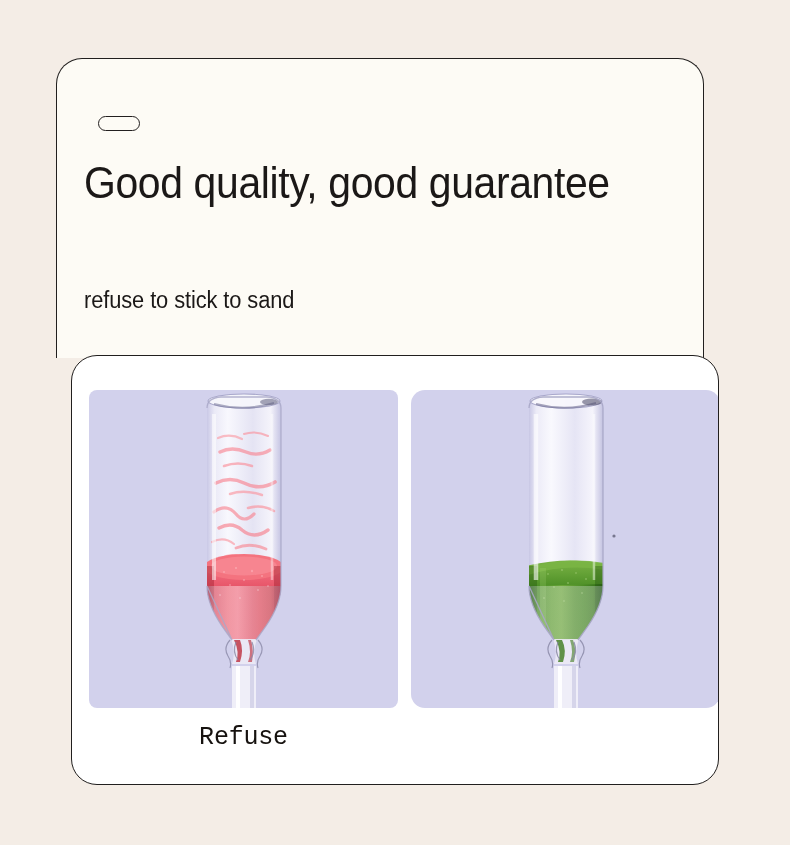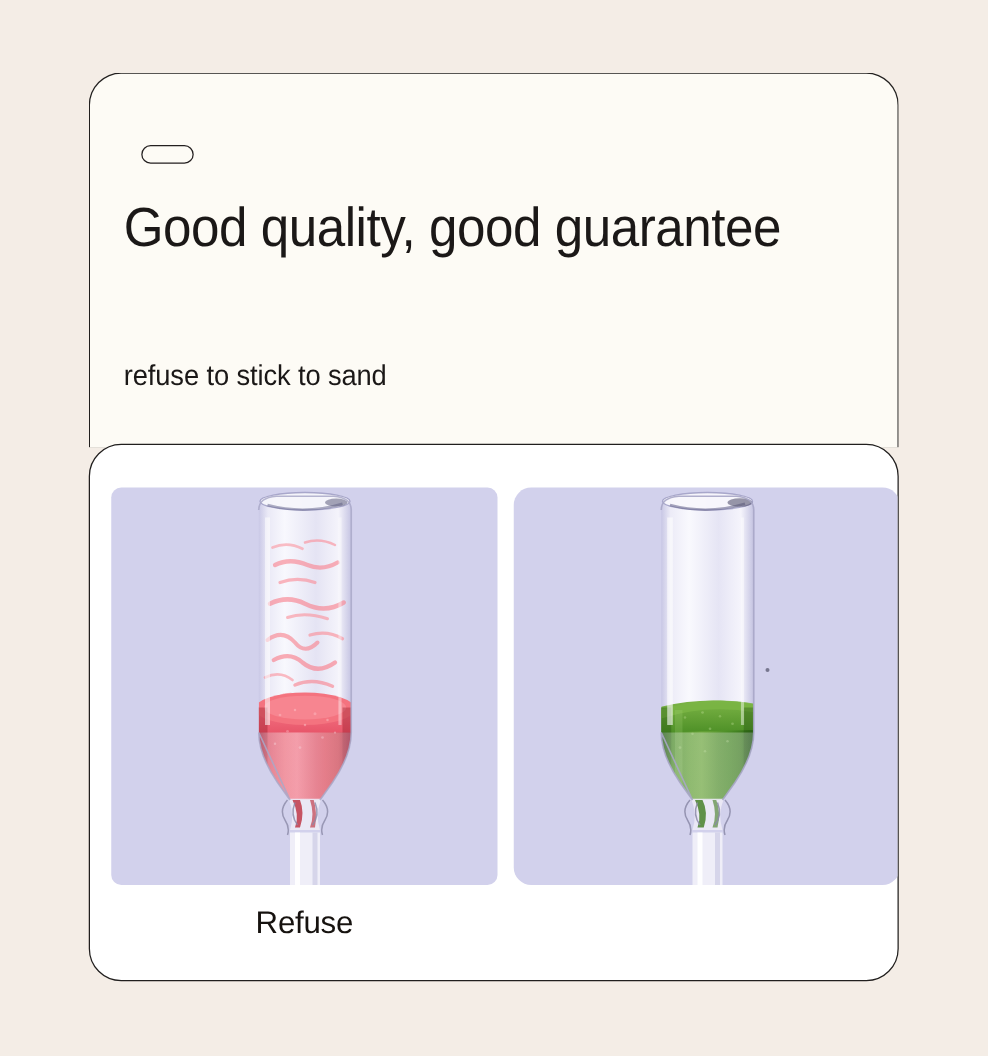--- a/index.html
+++ b/index.html
@@ -7,21 +7,21 @@
     width:790px; height:845px;
     background:#f4ede6;
     font-family:"Liberation Sans", sans-serif;
     overflow:hidden;
   }
   #root { position:relative; width:790px; height:845px; }
 
   
   .header-card {
     position:absolute;
-    left:71px; top:58px; width:648px; height:300px;
+    left:56px; top:58px; width:648px; height:300px;
     background:#fdfbf5;
     border:1.4px solid #211f1e;
     border-radius:26px 26px 0 0;
     border-bottom:none;
     overflow:hidden;
   }
   .notch-pill {
     position:absolute; left:41px; top:57px;
     width:42px; height:15px;
     border:1.3px solid #231f1f;
@@ -92,20 +92,21 @@
     display:flex;
     gap:13px;
   }
   .label-cell {
     width:309px;
     text-align:center;
     font-size:25px;
     color:#16120f;
     letter-spacing:-0.2px;
     line-height:44px;
+    font-family:Liberation Mono, monospace;
   }
 
   
   .tube-wrap {
     position:absolute;
     left:50%;
     transform:translateX(-50%);
     top:0;
     width:140px;
     height:318px;

